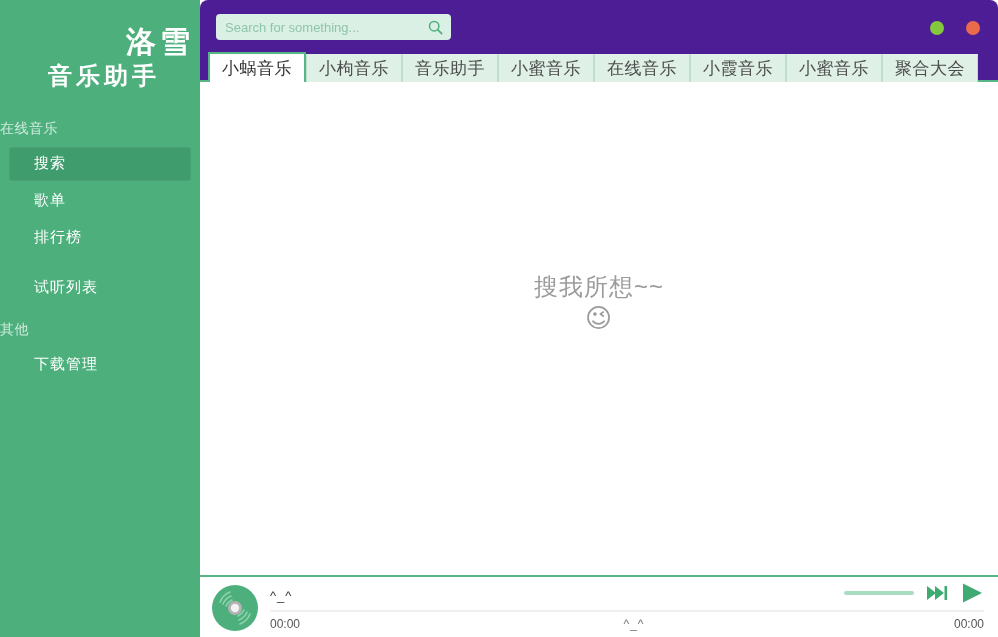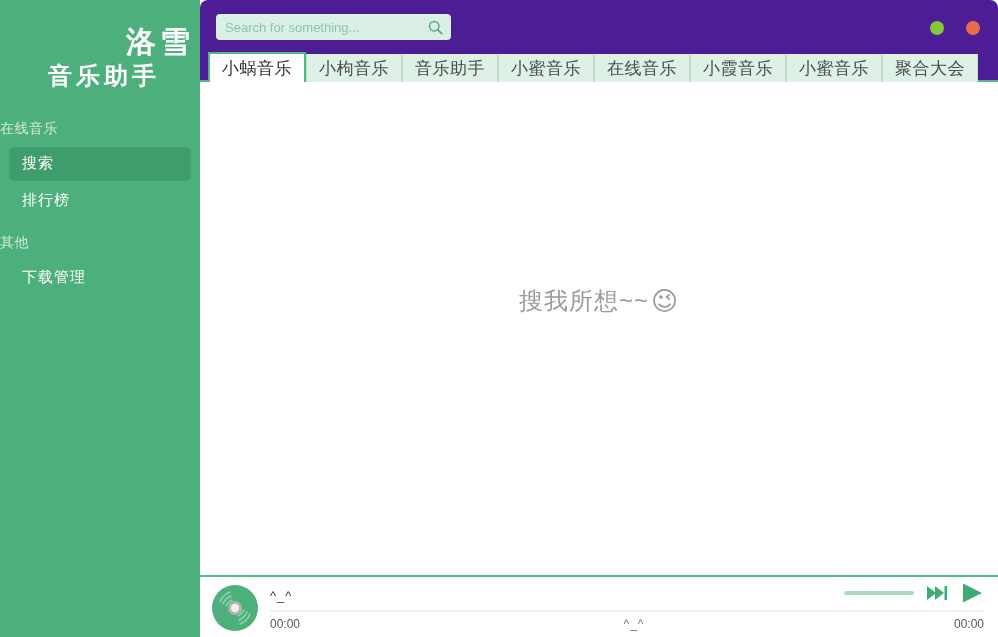--- a/index.html
+++ b/index.html
@@ -59,21 +59,21 @@
   .nav-group:first-of-type { margin-top: 30px; }
   .group-title {
     font-size: 14px;
     color: #cfeadd;
     padding: 0 0 6px 0;
     letter-spacing: 0.5px;
   }
   .nav-item {
     height: 34px;
     margin: 3px 9px;
-    padding-left: 13px;
+    padding-left: 25px;
     display: flex; align-items: center;
     font-size: 15px;
     color: #ffffff;
     border-radius: 4px;
     cursor: pointer;
     letter-spacing: 1px;
   }
   .nav-item.active {
     background: #3f9c6c;
     box-shadow: inset 0 0 0 1px rgba(255,255,255,0.06);
@@ -163,20 +163,21 @@
     display: flex; align-items: center; justify-content: center;
     background: #ffffff;
     position: relative;
   }
   #empty-hint {
     font-size: 24px;
     color: #9b9b9b;
     display: flex; align-items: center; gap: 2px;
     letter-spacing: 1px;
     margin-top: -55px;
+    flex-direction: column;
   }
   #empty-emoji { font-size: 26px; line-height: 1; }
 
   
   #player {
     flex: 0 0 62px;
     height: 62px;
     border-top: 2px solid #57b784;
     background: #ffffff;
     display: flex;
@@ -243,24 +244,30 @@
       <span class="logo-l2">音乐助手</span>
     </div>
 
     <nav id="sidebar-nav">
         <div class="nav-group">
           <div class="group-title">在线音乐</div>
           <div class="nav-item active" style="background: rgb(63, 156, 108);">
             <span>搜索</span>
           </div>
           <div class="nav-item">
+            <span>歌单</span>
+          </div>
+          <div class="nav-item">
             <span>排行榜</span>
           </div>
         </div>
         <div class="nav-group">
+          <div class="nav-item">
+            <span>试听列表</span>
+          </div>
         </div>
         <div class="nav-group">
           <div class="group-title">其他</div>
           <div class="nav-item">
             <span>下载管理</span>
           </div>
         </div>
       </nav>
   </aside>
 

